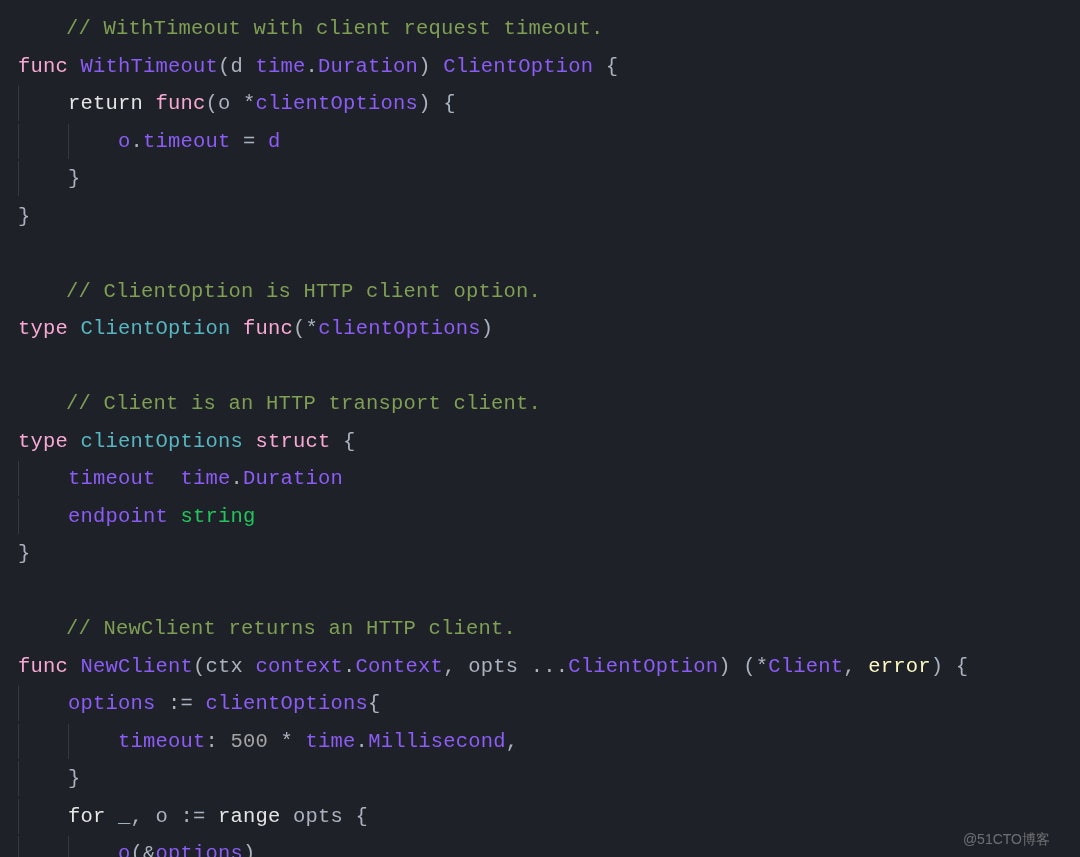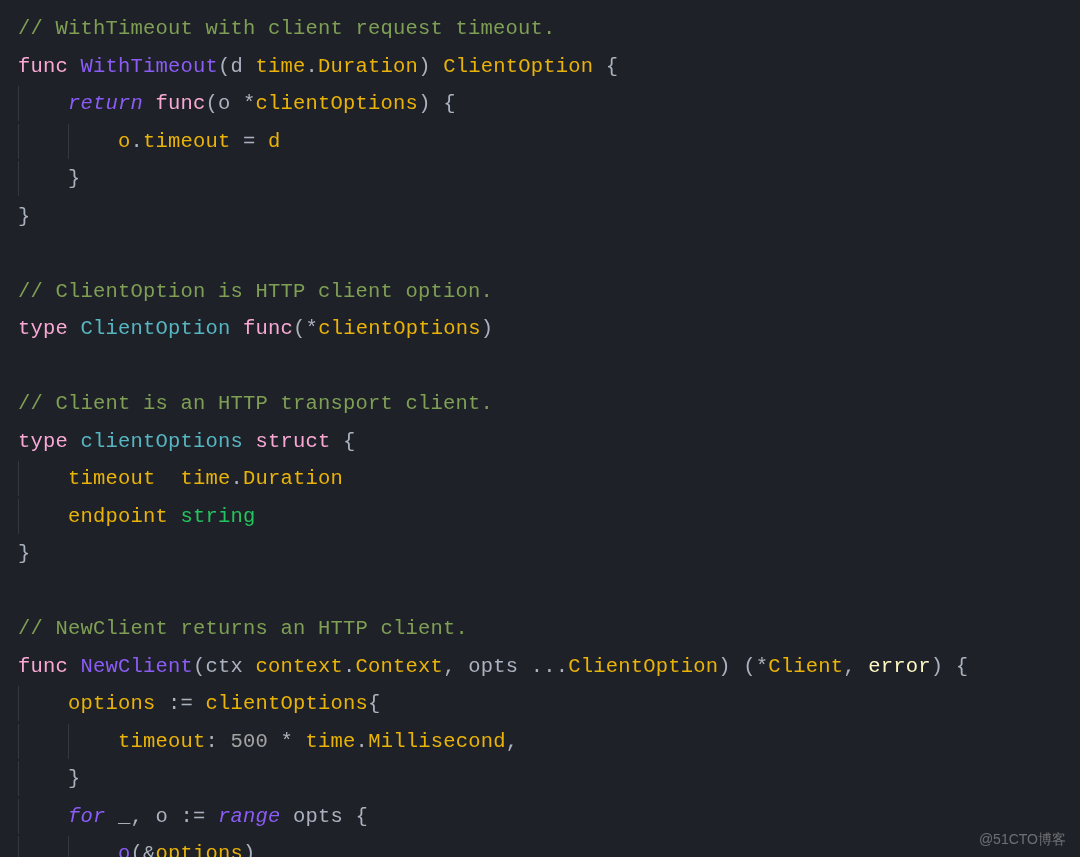--- a/index.html
+++ b/index.html
@@ -24,33 +24,33 @@
   .ig { position: relative; }
   .ig::before {
     content: "";
     position: absolute;
     left: 0;
     top: -6px;
     bottom: -6px;
     width: 1px;
     background: rgba(171,178,191,0.16);
   }
-  .cmt { color: #7f9f54; }
+  .cmt { color: #7f9f54; margin-left: 48px; }
   .kw  { color: #f9a8d4; }
-  .ret { color: #8b5cf6; font-style: italic; }
+  .ret { color: #e5e5e5; }
   .fn  { color: #8b5cf6; }
-  .id  { color: #eab308; }
+  .id  { color: #8b5cf6; }
   .typ { color: #56b6c2; }
   .str { color: #22c55e; }
   .num { color: #a3a3a3; }
   .op  { color: #abb2bf; }
   .err { color: #fef9c3; }
   .watermark {
     position: absolute;
-    right: 14px;
+    right: 30px;
     bottom: 8px;
     color: rgba(255,255,255,0.35);
     font-family: sans-serif;
     font-size: 14px;
     letter-spacing: 0;
     white-space: nowrap;
   }
 </style>
 </head>
 <body>

